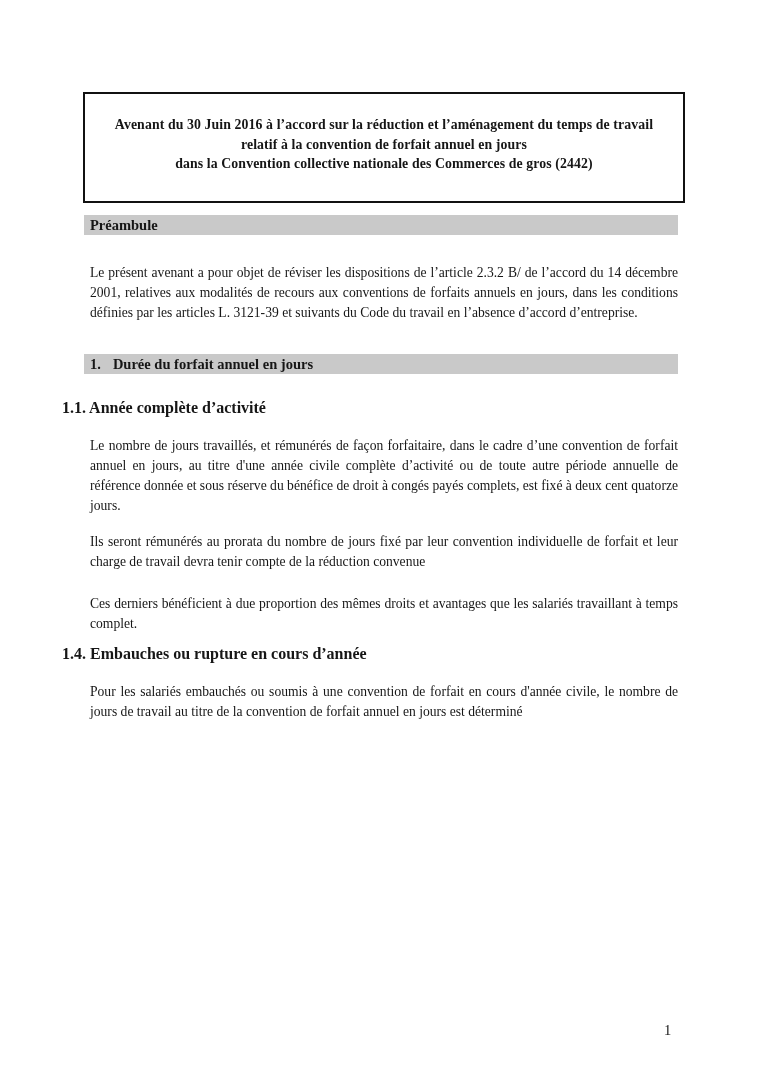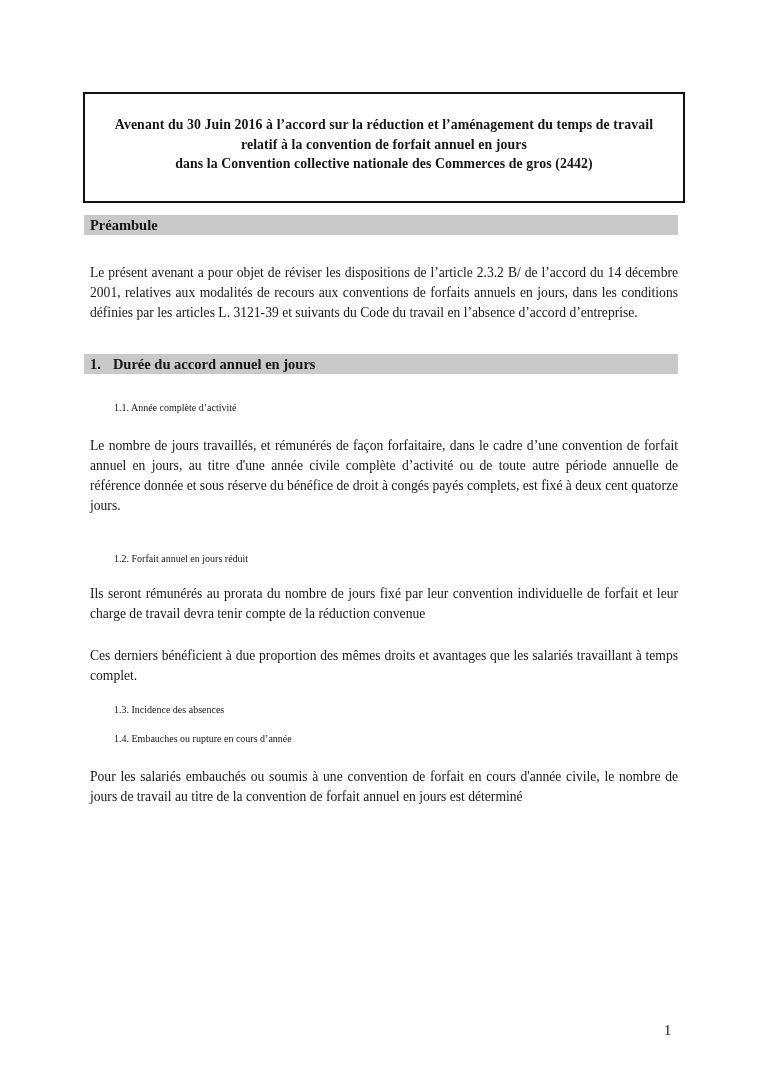--- a/index.html
+++ b/index.html
@@ -44,24 +44,24 @@
   .bar-section1  { margin-top: 31px; }
   .sec-num { display: inline-block; margin-right: 12px; }
   .body-text {
     margin: 16px 0 0 90px;
     width: 588px;
     font-size: 13.6px;
     line-height: 20px;
     text-align: justify;
   }
   .sub-heading {
-    margin: 0 0 0 114px;
+    margin: 0 0 0 62px;
     width: 588px;
-    font-weight: normal;
-    font-size: 10px;
+    font-weight: bold;
+    font-size: 16px;
     line-height: 18px;
   }
   .mt-p1   { margin-top: 28px; }
   .mt-h11  { margin-top: 25px; }
   .mt-p11  { margin-top: 19px; }
   .mt-h12  { margin-top: 34px; }
   .mt-p12a { margin-top: 17px; }
   .mt-p12b { margin-top: 22px; }
   .mt-p12c { margin-top: 16px; }
   .mt-h13  { margin-top: 15px; }
@@ -87,30 +87,28 @@
     <div class="title-line">dans la Convention collective nationale des Commerces de gros (2442)</div>
   </div>
 
   <div class="heading-bar bar-preambule">
     <span>Préambule</span>
   </div>
 
   <p class="body-text mt-p1">Le présent avenant a pour objet de réviser les dispositions de l’article 2.3.2 B/ de l’accord du 14 décembre 2001, relatives aux modalités de recours aux conventions de forfaits annuels en jours, dans les conditions définies par les articles L. 3121-39 et suivants du Code du travail en l’absence d’accord d’entreprise.</p>
 
   <div class="heading-bar bar-section1">
-    <span class="sec-num">1.</span><span>Durée du accord annuel en jours</span>
+    <span class="sec-num">1.</span><span>Durée du forfait annuel en jours</span>
   </div>
 
   <div class="sub-heading mt-h11">1.1. Année complète d’activité</div>
   <p class="body-text mt-p11">Le nombre de jours travaillés, et rémunérés de façon forfaitaire, dans le cadre d’une convention de forfait annuel en jours, au titre d'une année civile complète d’activité ou de toute autre période annuelle de référence donnée et sous réserve du bénéfice de droit à congés payés complets, est fixé à deux cent quatorze jours.</p>
 
-  <div class="sub-heading mt-h12">1.2. Forfait annuel en jours réduit</div>
   <p class="body-text mt-p12c">Ils seront rémunérés au prorata du nombre de jours fixé par leur convention individuelle de forfait et leur charge de travail devra tenir compte de la réduction convenue</p>
   <p class="body-text mt-p12b">Ces derniers bénéficient à due proportion des mêmes droits et avantages que les salariés travaillant à temps complet.</p>
 
-  <div class="sub-heading mt-h13">1.3. Incidence des absences</div>
 
   <div class="sub-heading mt-h14">1.4. Embauches ou rupture en cours d’année</div>
   <p class="body-text mt-p14">Pour les salariés embauchés ou soumis à une convention de forfait en cours d'année civile, le nombre de jours de travail au titre de la convention de forfait annuel en jours est déterminé</p>
 
   <div class="page-number">1</div>
 
 </div>
 
 </body></html>

